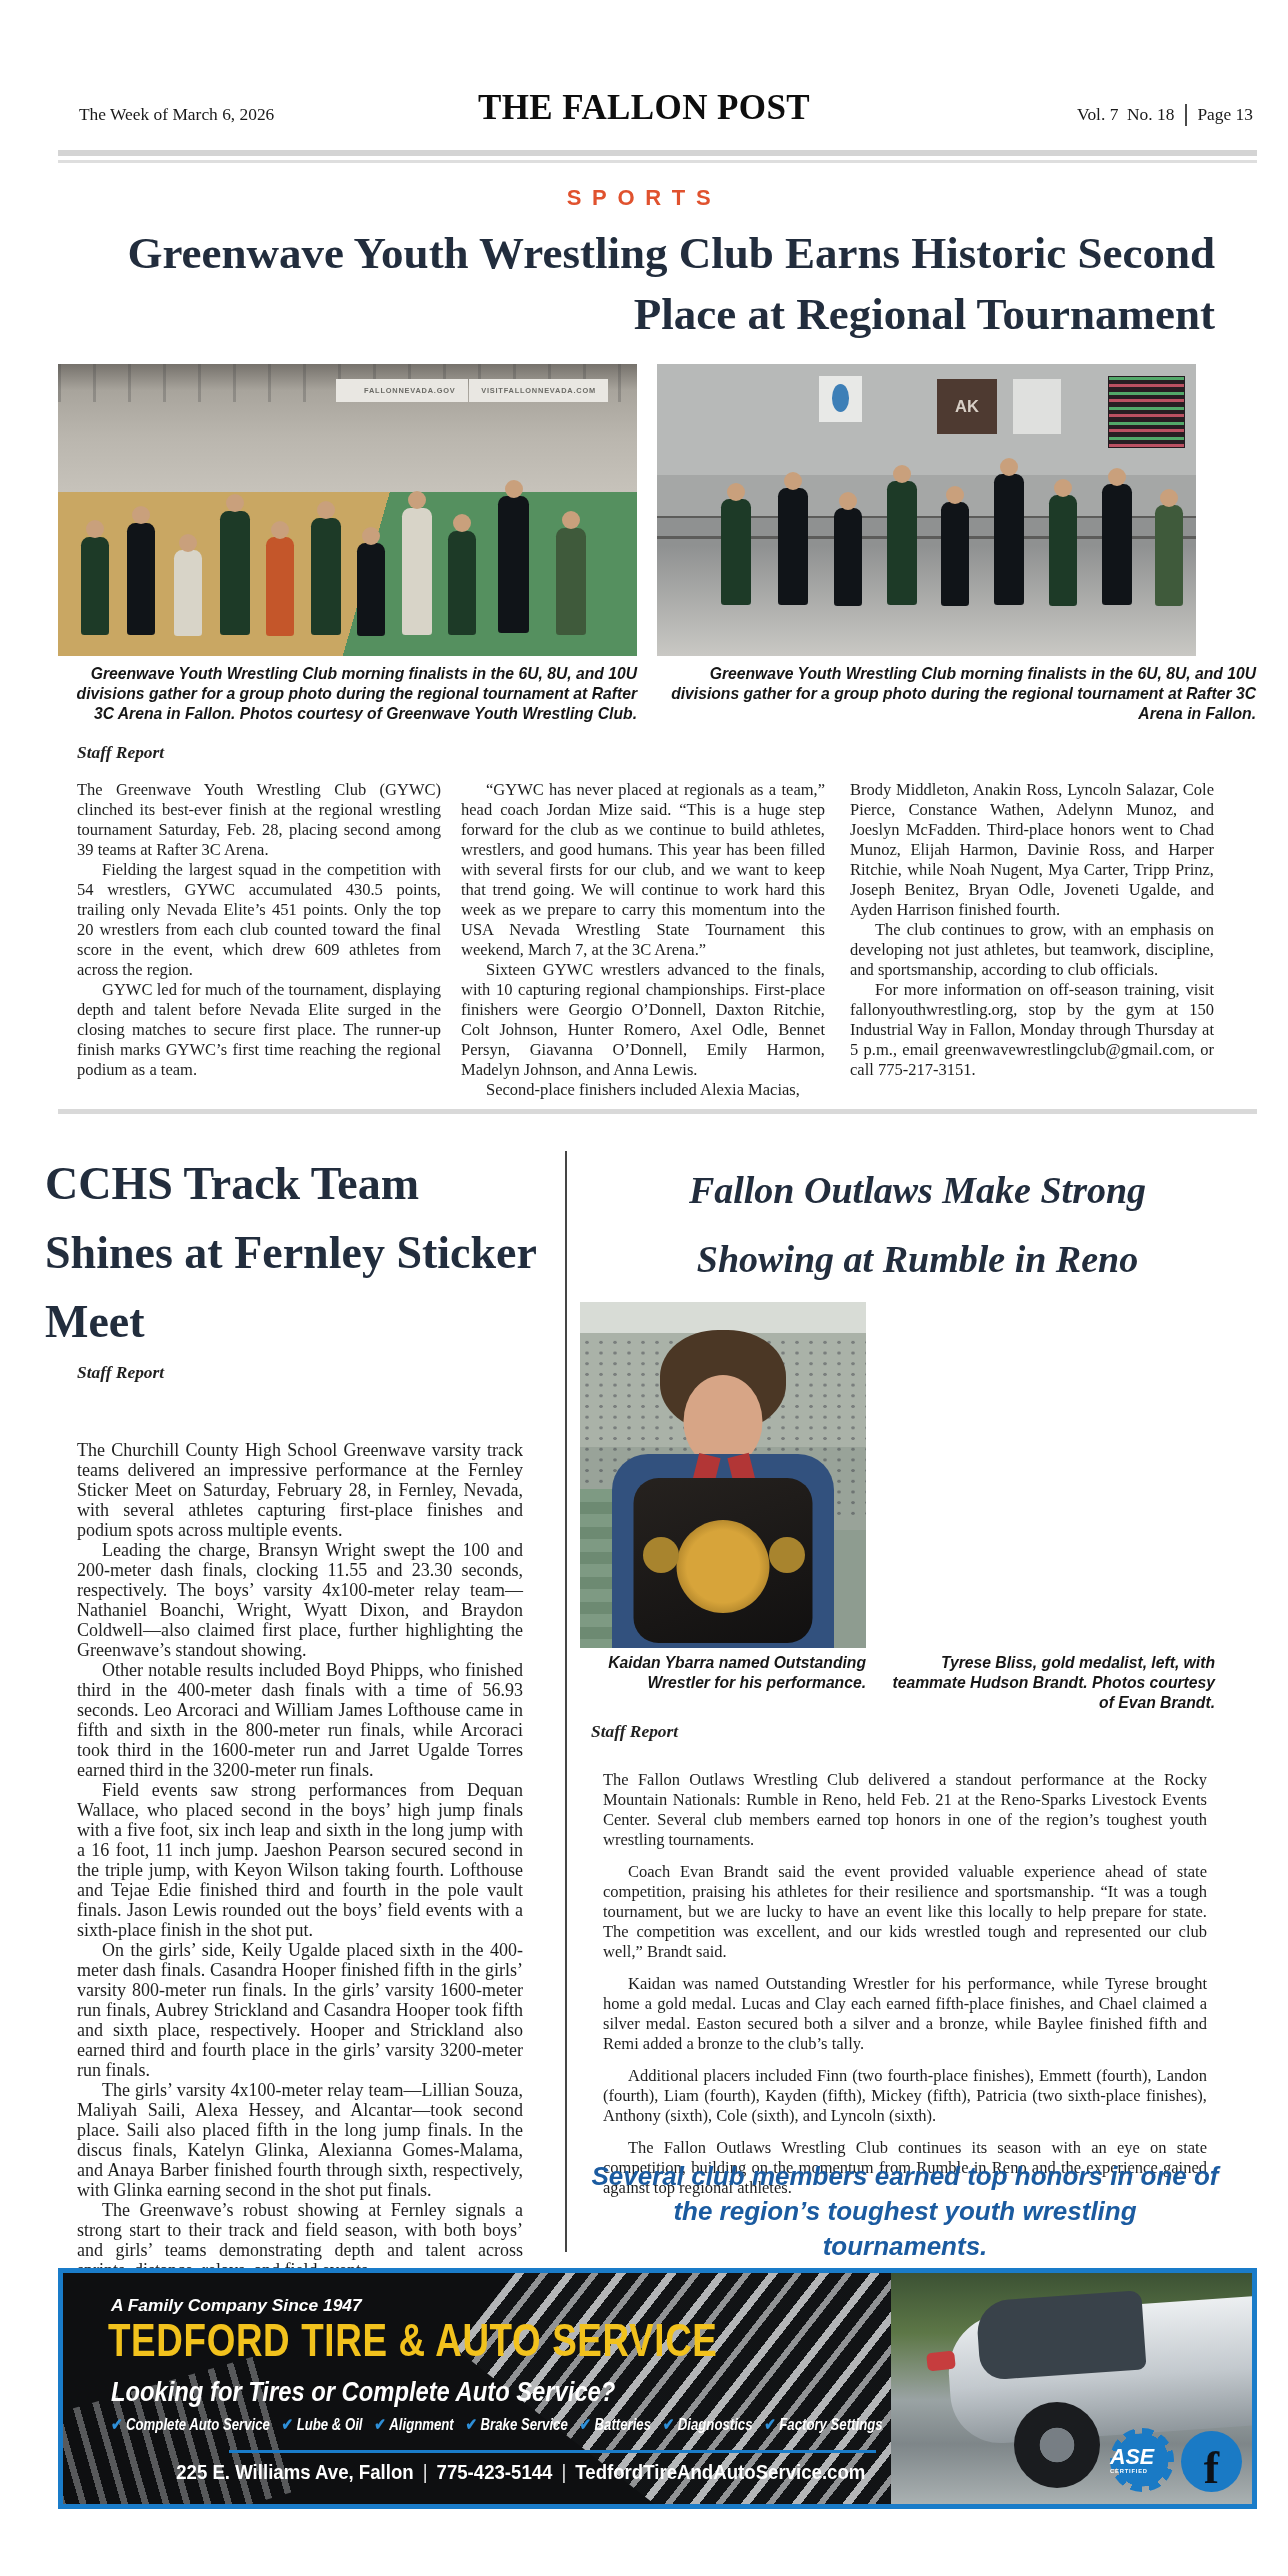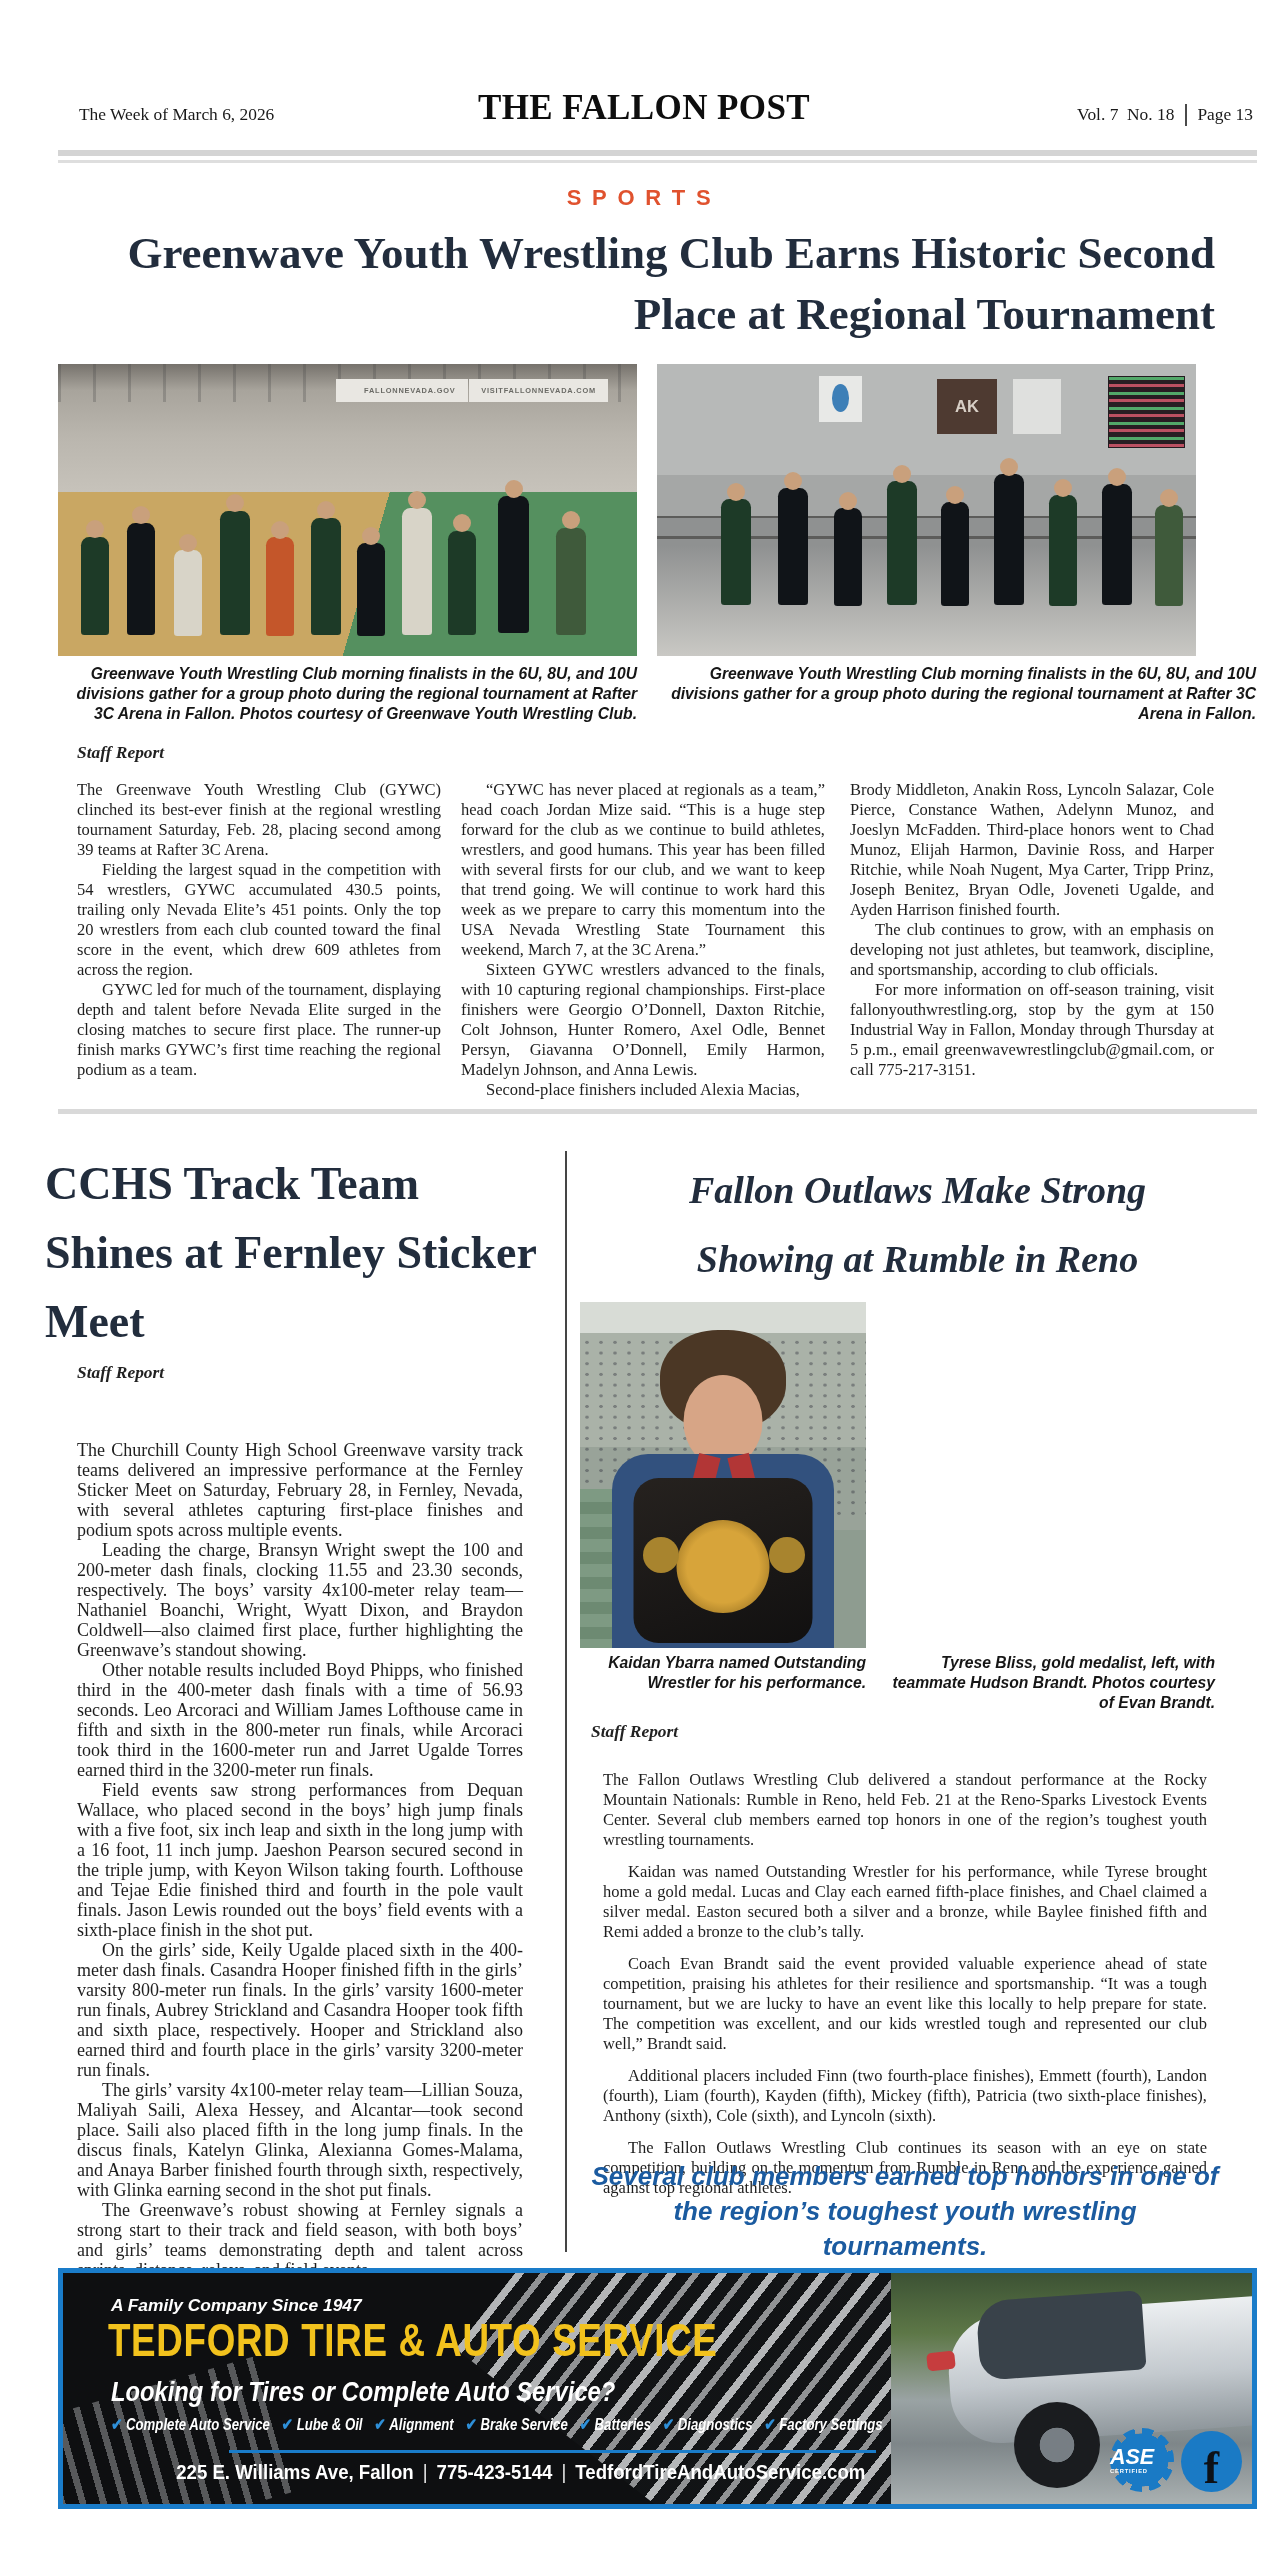--- a/index.html
+++ b/index.html
@@ -265,22 +265,22 @@
     <div class="fig" style="left:66%;top:68%;width:36px;height:36px;border-radius:50%;background:#a8842e;"></div>
   </div>
 
 
   <div class="caption2 capC">Kaidan Ybarra named Outstanding Wrestler for his performance.</div>
   <div class="caption2 capD">Tyrese Bliss, gold medalist, left, with teammate Hudson Brandt. Photos courtesy of Evan Brandt.</div>
 
   <div class="byline out-byline">Staff Report</div>
   <div class="out-body">
     <p>The Fallon Outlaws Wrestling Club delivered a standout performance at the Rocky Mountain Nationals: Rumble in Reno, held Feb. 21 at the Reno-Sparks Livestock Events Center. Several club members earned top honors in one of the region’s toughest youth wrestling tournaments.</p>
+    <p class="ind">Coach Evan Brandt said the event provided valuable experience ahead of state competition, praising his athletes for their resilience and sportsmanship. “It was a tough tournament, but we are lucky to have an event like this locally to help prepare for state. The competition was excellent, and our kids wrestled tough and represented our club well,” Brandt said.</p>
     <p class="ind">Kaidan was named Outstanding Wrestler for his performance, while Tyrese brought home a gold medal. Lucas and Clay each earned fifth-place finishes, and Chael claimed a silver medal. Easton secured both a silver and a bronze, while Baylee finished fifth and Remi added a bronze to the club’s tally.</p>
-    <p class="ind">Coach Evan Brandt said the event provided valuable experience ahead of state competition, praising his athletes for their resilience and sportsmanship. “It was a tough tournament, but we are lucky to have an event like this locally to help prepare for state. The competition was excellent, and our kids wrestled tough and represented our club well,” Brandt said.</p>
     <p class="ind">Additional placers included Finn (two fourth-place finishes), Emmett (fourth), Landon (fourth), Liam (fourth), Kayden (fifth), Mickey (fifth), Patricia (two sixth-place finishes), Anthony (sixth), Cole (sixth), and Lyncoln (sixth).</p>
     <p class="ind">The Fallon Outlaws Wrestling Club continues its season with an eye on state competition, building on the momentum from Rumble in Reno and the experience gained against top regional athletes.</p>
   </div>
   <div class="pull-quote">Several club members earned top honors in one of the region’s toughest youth wrestling tournaments.</div>
 
   <div class="ad">
     <div class="treadA"></div>
     <div class="treadB"></div>
     <div class="ad-tagline">A Family Company Since 1947</div>
     <div class="ad-title">TEDFORD TIRE &amp; AUTO SERVICE</div>

